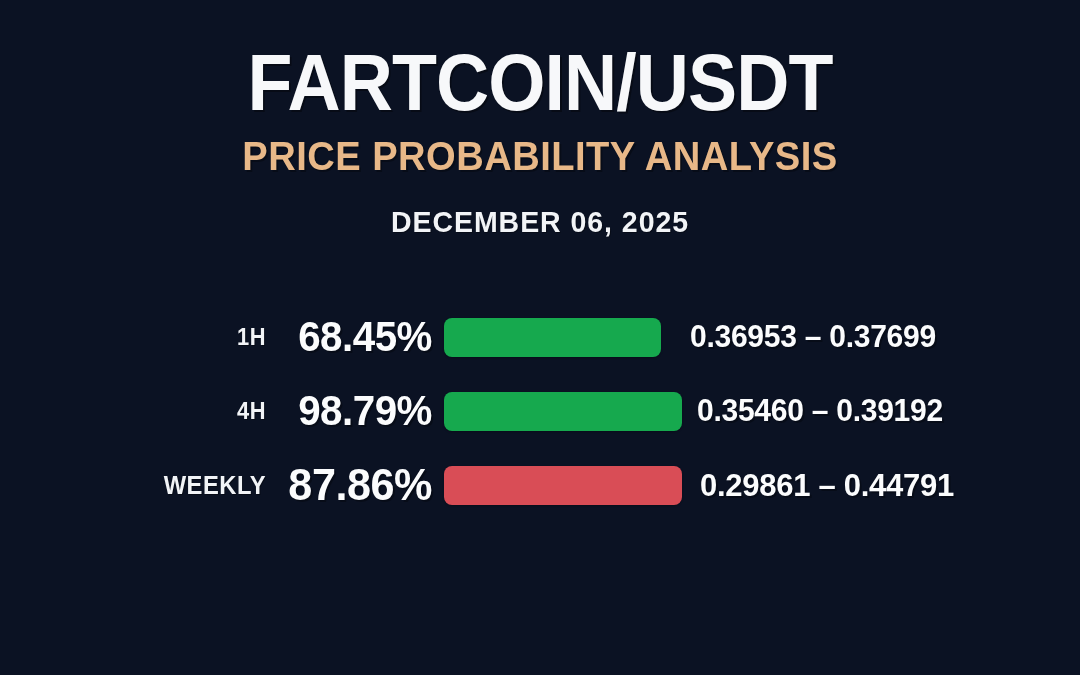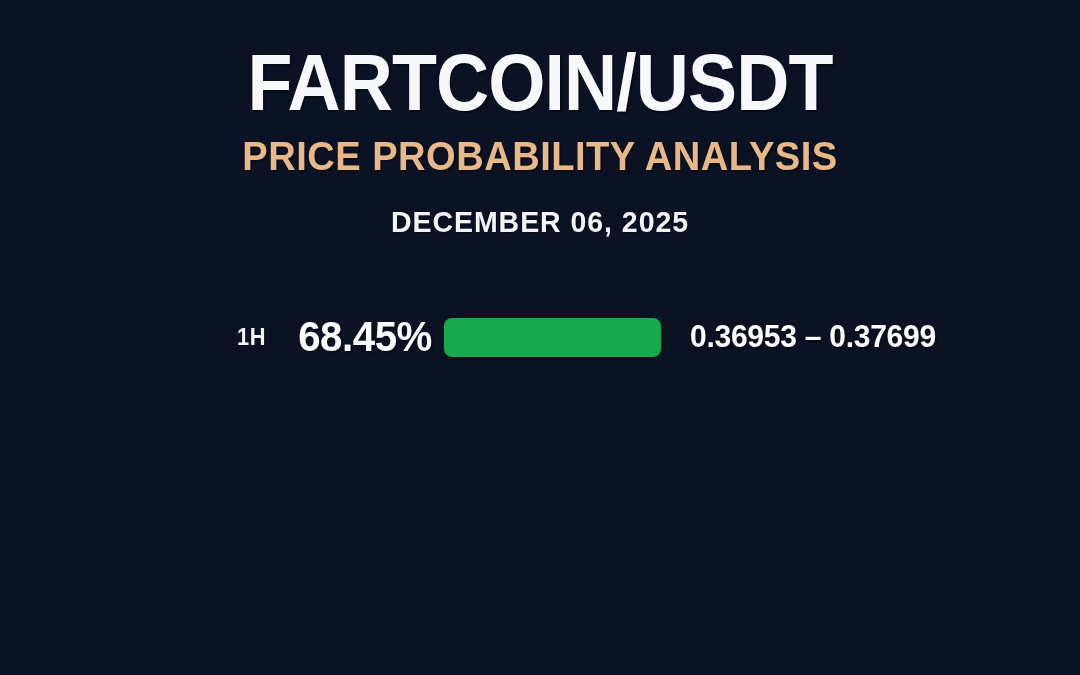--- a/index.html
+++ b/index.html
@@ -161,17 +161,33 @@
 
     <div class="row r1">
       <span class="tf-label">1H</span>
       <span class="pct">68.45%</span>
       <div class="bar-track" style="width: 217px;">
         <div class="bar-fill" style="width: 100%; background: rgb(22, 169, 78);"></div>
       </div>
       <span class="range" style="left: 690px;">0.36953 – 0.37699</span>
     </div>
 
+    <div class="row r2">
+      <span class="tf-label">4H</span>
+      <span class="pct">98.79%</span>
+      <div class="bar-track" style="width: 238px;">
+        <div class="bar-fill" style="width: 100%; background: rgb(22, 169, 78);"></div>
+      </div>
+      <span class="range" style="left: 697px;">0.35460 – 0.39192</span>
+    </div>
 
 
+    <div class="row r4">
+      <span class="tf-label">WEEKLY</span>
+      <span class="pct">87.86%</span>
+      <div class="bar-track" style="width: 238px;">
+        <div class="bar-fill" style="width: 100%; background: rgb(217, 77, 86);"></div>
+      </div>
+      <span class="range" style="left: 700px;">0.29861 – 0.44791</span>
+    </div>
 
   </div>
 </div>
 
 </body></html>

